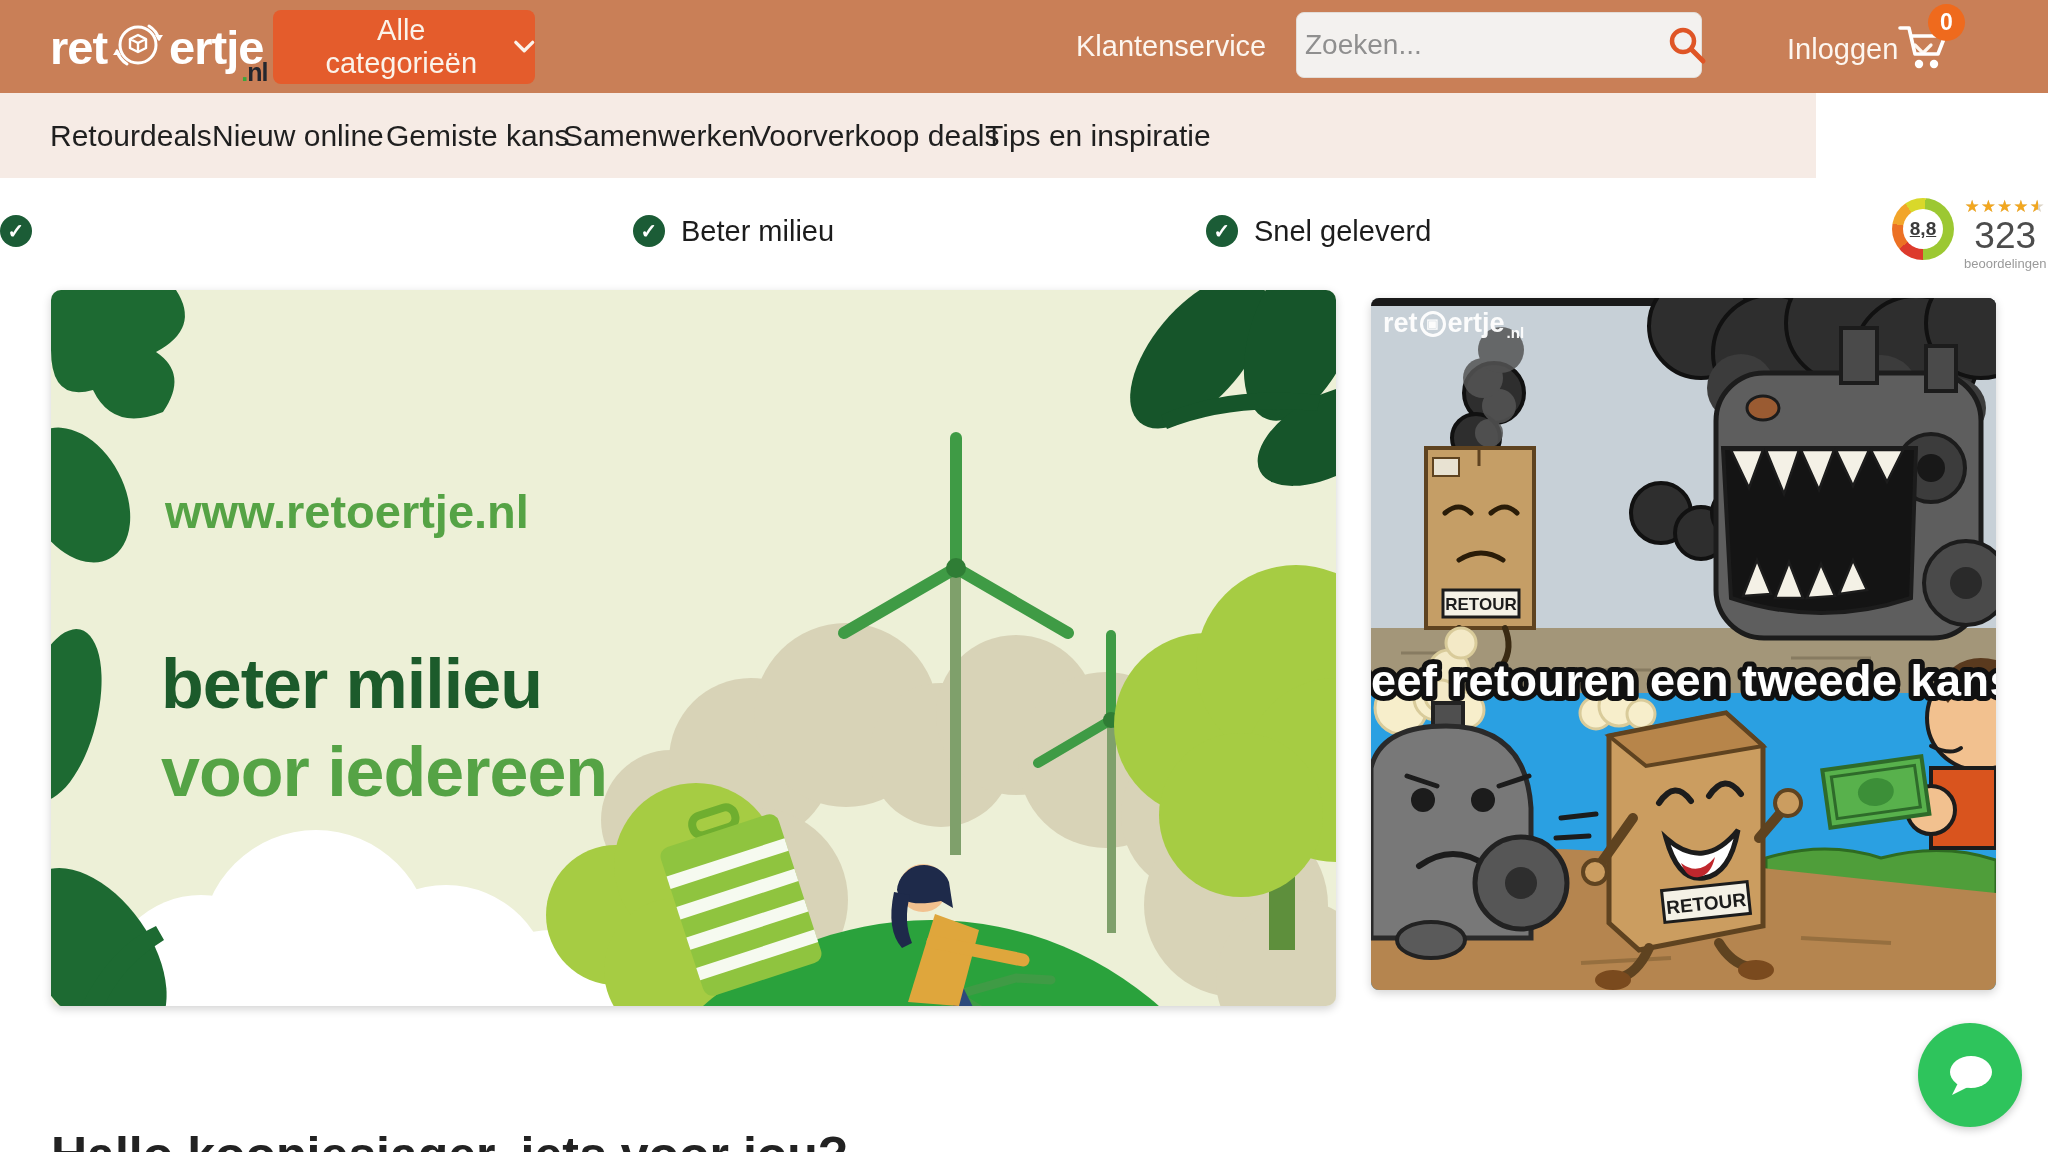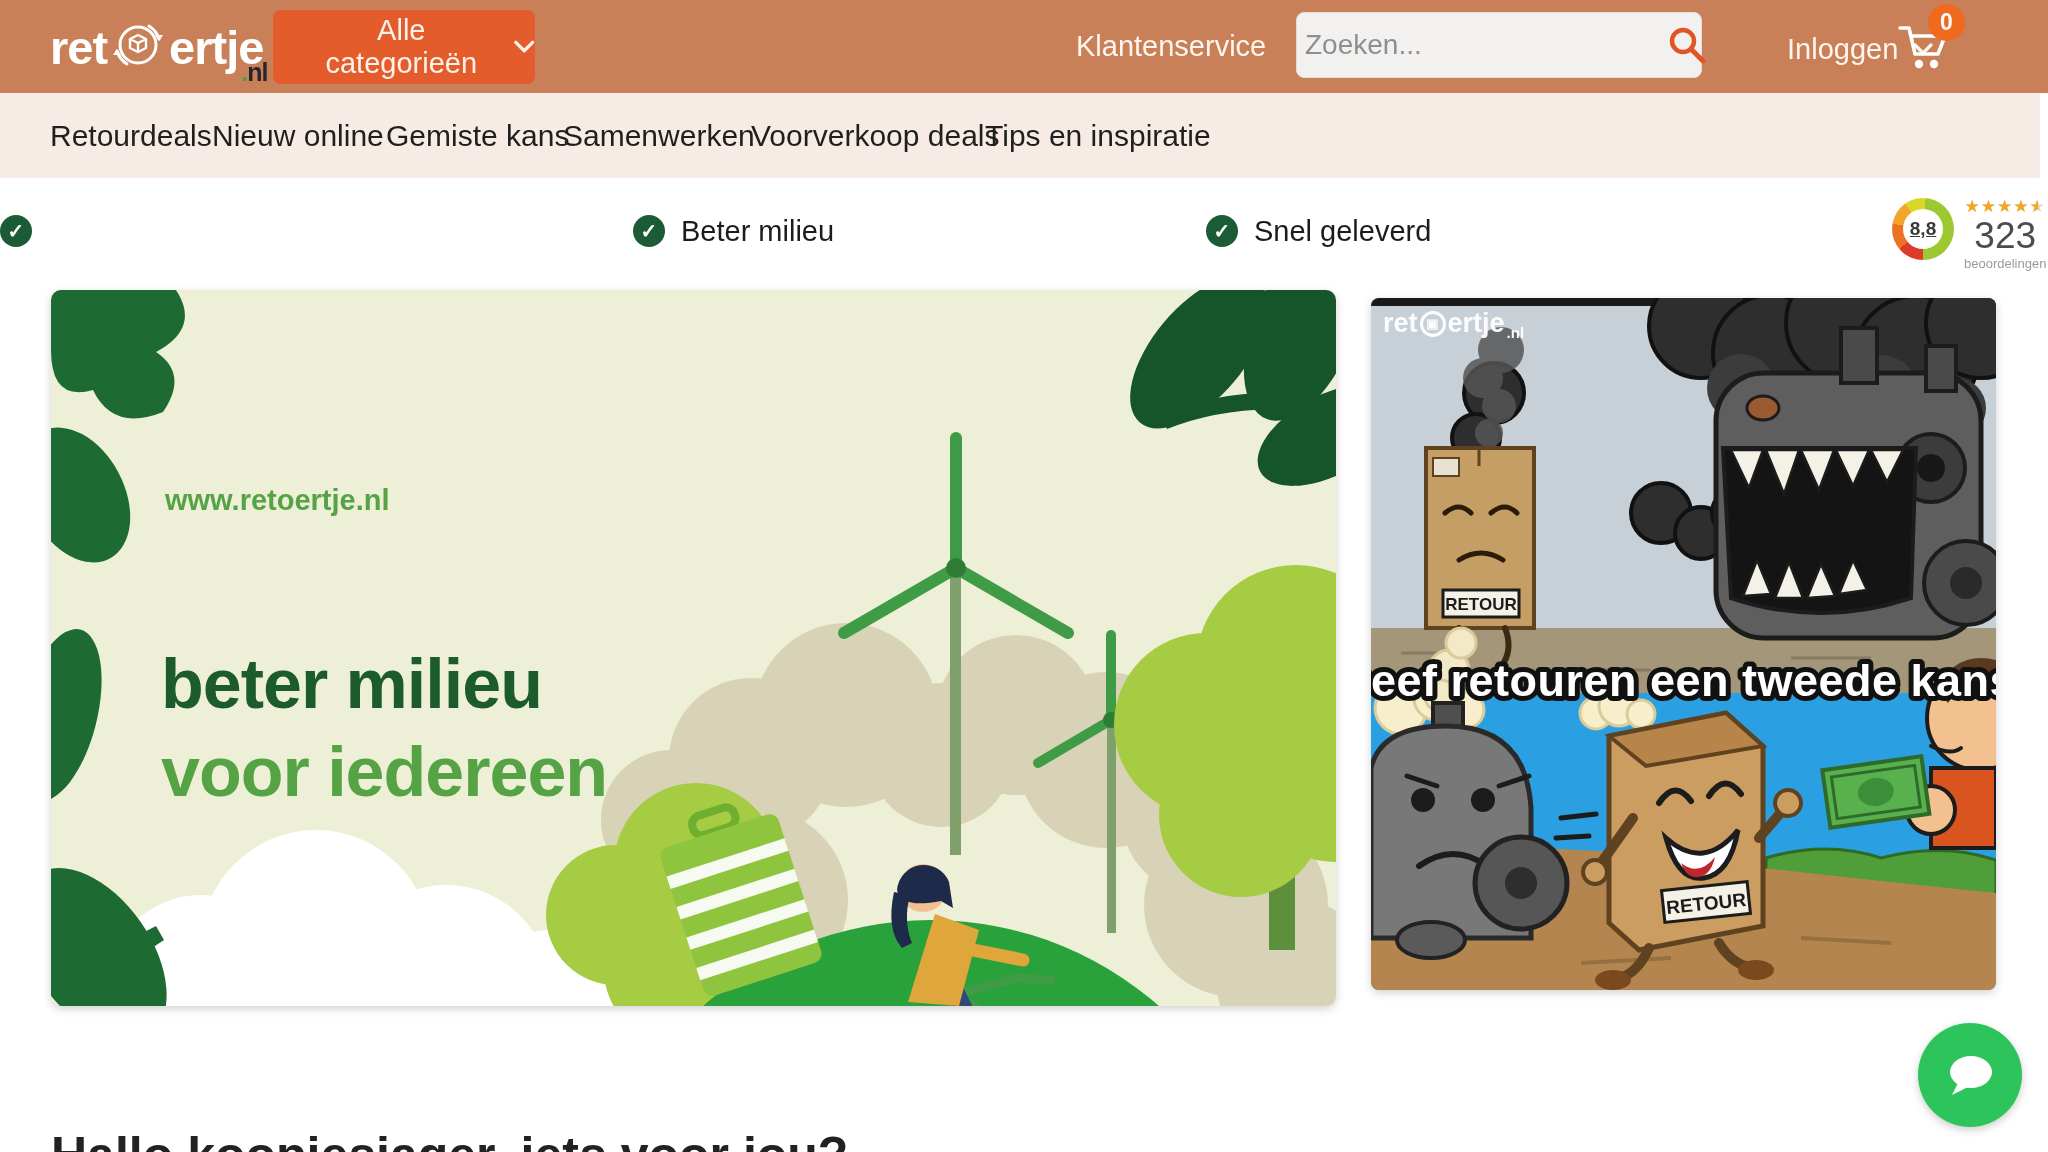--- a/index.html
+++ b/index.html
@@ -32,21 +32,21 @@
 
   .login { position:absolute; left:1771px; top:3px; height:93px; display:flex; align-items:center;
     gap:14px; color:#fdf6ef; font-size:29px; cursor:pointer;margin-left:16px; }
 
   .cart { position:absolute; left:1896px; top:22px; width:54px; height:50px; cursor:pointer; }
   .cart-badge { position:absolute; left:1928px; top:4px; width:37px; height:37px; border-radius:50%;
     background:#ef6a1d; color:#fff; font-size:23px; font-weight:bold; display:flex;
     align-items:center; justify-content:center; }
 
   
-  .nav { position:absolute; left:0; top:93px; width:2040px; height:85px; background:#f6ebe5; }
+  .nav { position:absolute; left:0; top:93px; width:1816px; height:85px; background:#f6ebe5; }
   .nav-item { position:absolute; top:0; height:85px; line-height:85px; font-size:30px;
     color:#1f1f1f; cursor:pointer; white-space:nowrap; }
   .nav-item:nth-child(1){ left:50px; }
   .nav-item:nth-child(2){ left:212px; }
   .nav-item:nth-child(3){ left:386px; }
   .nav-item:nth-child(4){ left:563px; }
   .nav-item:nth-child(5){ left:751px; }
   .nav-item:nth-child(6){ left:985px; }
 
   
@@ -67,21 +67,21 @@
   .rating-right { display:flex; flex-direction:column; align-items:center; line-height:1; }
   .stars { position:relative; font-size:17px; letter-spacing:1px; color:#ddd5c6; height:19px; }
   .stars-fill { position:absolute; left:0; top:0; width:90%; overflow:hidden; white-space:nowrap; color:#f2a71f; }
   .rating-count { font-size:37px; color:#4c4c4c; margin-top:2px; }
   .rating-label { font-size:13px; color:#9a9a9a; margin-top:3px; }
 
   
   .hero-left { position:absolute; left:51px; top:290px; width:1285px; height:716px; border-radius:10px;
     background:#edf0d7; overflow:hidden; box-shadow:0 3px 10px rgba(0,0,0,.18); cursor:pointer; }
   .hero-left svg.art { position:absolute; left:0; top:0; }
-  .hl-url { position:absolute; left:114px; top:194px; font-size:29px; font-weight:bold; color:#55a345;text-align:right; }
+  .hl-url { position:absolute; left:114px; top:194px; font-size:47px; font-weight:bold; color:#55a345;text-align:right; }
   .hl-line { position:absolute; left:110px; font-size:70px; font-weight:bold; color:#1c5b2b; letter-spacing:-1px; }
   .hl-1 { top:266px; } .hl-2 { top:354px; } .hl-3 { top:442px; color:#55a345; }
   .hl-amp { color:#55a345; }
 
   .hero-right { position:absolute; left:1371px; top:298px; width:625px; height:692px; border-radius:8px;
     background:#c7d0d7; overflow:hidden; box-shadow:0 3px 10px rgba(0,0,0,.18); cursor:pointer; }
   .hr-watermark { position:absolute; left:12px; top:8px; color:#fff; font-size:27px; font-weight:bold;
     display:flex; align-items:center; opacity:.95; }
   .hr-watermark .tld { font-size:15px; margin-left:2px; margin-top:18px; }
   .hr-ring { display:inline-flex; width:26px; height:26px; border:3px solid #fff; border-radius:50%;

